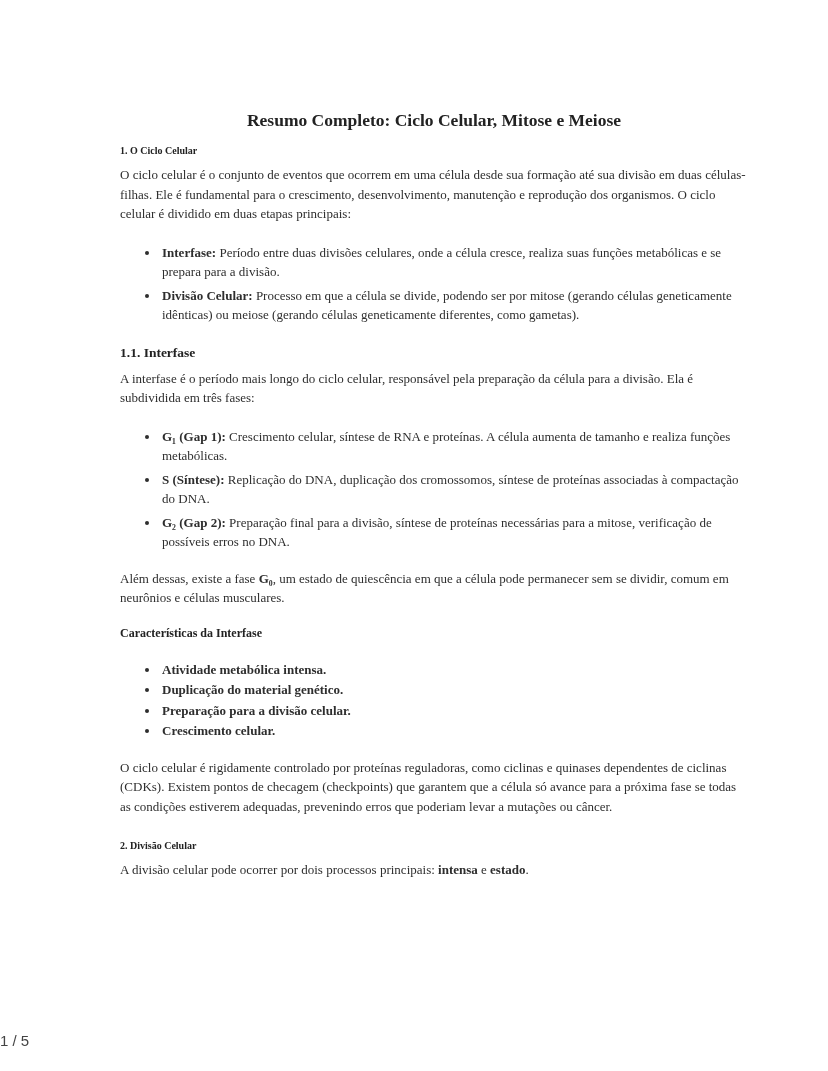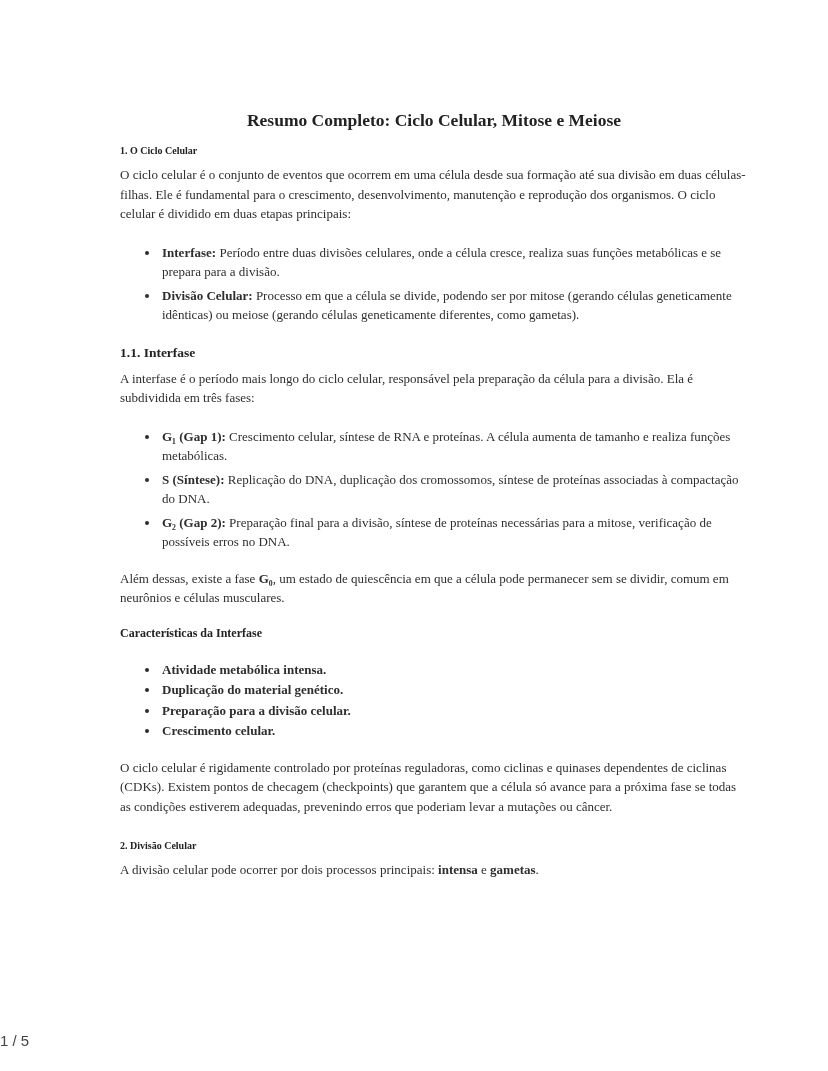--- a/index.html
+++ b/index.html
@@ -109,17 +109,17 @@
     <li><strong>Duplicação do material genético.</strong></li>
     <li><strong>Preparação para a divisão celular.</strong></li>
     <li><strong>Crescimento celular.</strong></li>
   </ul>
 
 
   <p class="body-text">O ciclo celular é rigidamente controlado por proteínas reguladoras, como ciclinas e quinases dependentes de ciclinas (CDKs). Existem pontos de checagem (checkpoints) que garantem que a célula só avance para a próxima fase se todas as condições estiverem adequadas, prevenindo erros que poderiam levar a mutações ou câncer.</p>
 
   <h2 class="sec-heading" style="margin-top:24px;">2. Divisão Celular</h2>
 
-  <p class="body-text"><span>A divisão celular pode ocorrer por dois processos principais: </span><strong>intensa</strong><span> e </span><strong>gametas</strong><span>.</span></p>
+  <p class="body-text"><span>A divisão celular pode ocorrer por dois processos principais: </span><strong>intensa</strong><span> e </span><strong>estado</strong><span>.</span></p>
 
   <div class="footer-pagenum">1 / 5</div>
 
 </div>
 
 </body></html>

